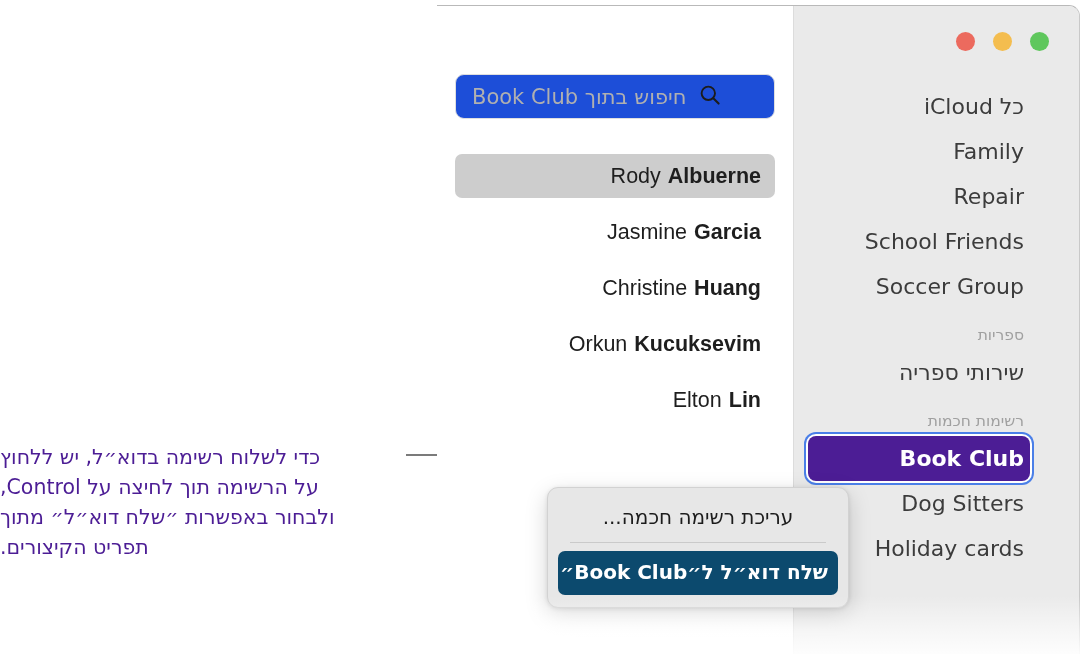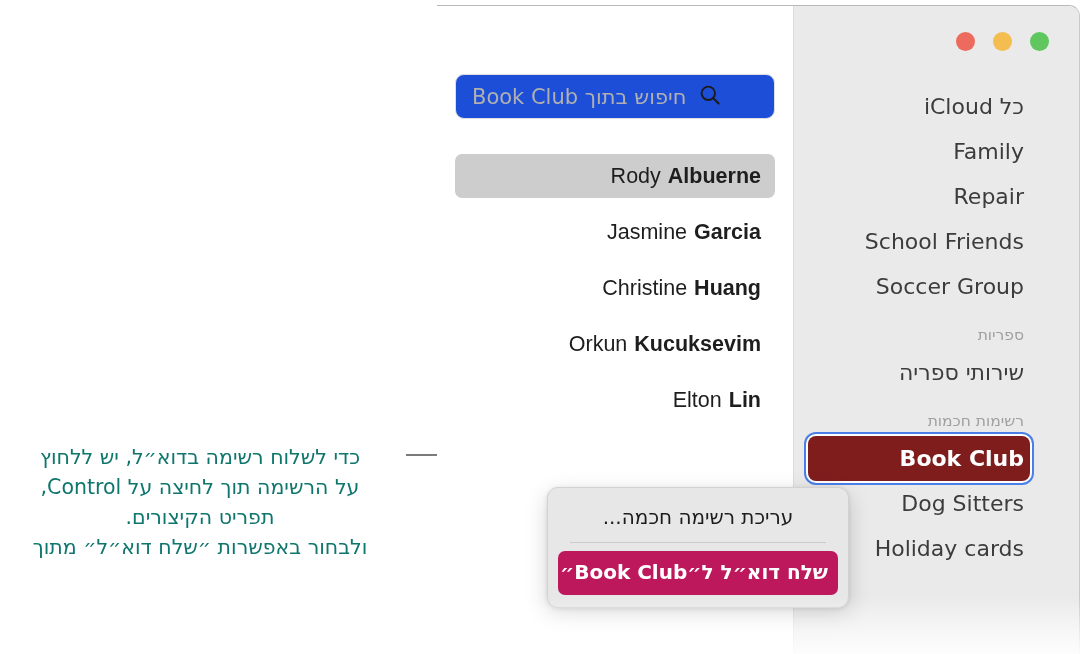--- a/index.html
+++ b/index.html
@@ -18,25 +18,25 @@
     height: 654px;
     background: #ffffff;
   }
 
   
   .annotation {
     position: absolute;
     left: 0px;
     top: 442px;
     width: 400px;
-    text-align: center;
+    text-align: left;
     direction: rtl;
     font-size: 20.5px;
     line-height: 30px;
-    color: #0f766e;
+    color: #4c1d95;
     font-family: "DejaVu Sans", "Liberation Sans", sans-serif;
     letter-spacing: 0px;
   }
   .annotation p { margin: 0; }
 
   .callout-line {
     position: absolute;
     left: 406px;
     top: 454px;
     width: 447px;
@@ -132,21 +132,21 @@
     text-align: right;
     font-size: 15.5px;
     line-height: 18px;
     color: #a0a0a0;
     padding: 17px 6px 6px 6px;
     white-space: nowrap;
     font-family: "DejaVu Sans", "Liberation Sans", sans-serif;
   }
 
   .sb-item.selected {
-    background: #7f1d1d;
+    background: #4c1d95;
     color: #ffffff;
     font-weight: bold;
     border-radius: 8px;
     box-shadow: 0 0 0 2px #ffffff, 0 0 0 4px #4a7fe8;
     position: relative;
     z-index: 5;
   }
 
   
   .content {
@@ -232,39 +232,39 @@
     padding: 6px 14px 9px 14px;
     white-space: nowrap;
     font-family: "DejaVu Sans", "Liberation Sans", sans-serif;
   }
   .popup-sep {
     height: 1px;
     background: #cacaca;
     margin: 3px 22px 8px 22px;
   }
   .popup-item.highlighted {
-    background: #be185d;
+    background: #0c4a6e;
     color: #ffffff;
     font-weight: bold;
     border-radius: 7px;
     margin: 0 10px;
     padding: 8px 10px 10px 10px;
     text-align: center;
   }
 </style>
 </head>
 <body>
 
 <div id="root">
 
   <div class="annotation">
     <p>כדי לשלוח רשימה בדוא״ל, יש ללחוץ</p>
     <p>על הרשימה תוך לחיצה על Control,</p>
+    <p>ולבחור באפשרות ״שלח דוא״ל״ מתוך</p>
     <p>תפריט הקיצורים.</p>
-    <p>ולבחור באפשרות ״שלח דוא״ל״ מתוך</p>
   </div>
   <div class="callout-line"></div>
   <div class="callout-elbow"></div>
 
   <div class="window">
 
     <div class="content">
 
       <div class="search-wrap">
         <div class="search-field">

